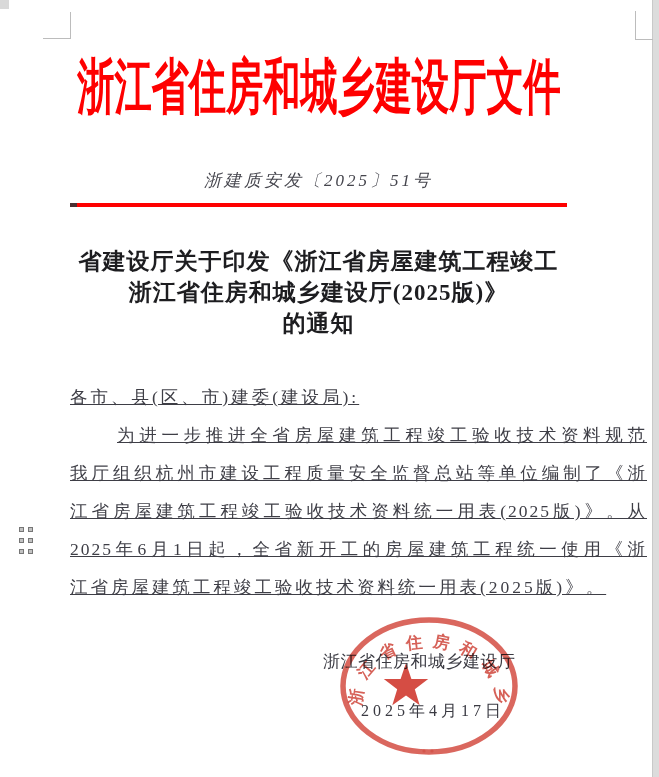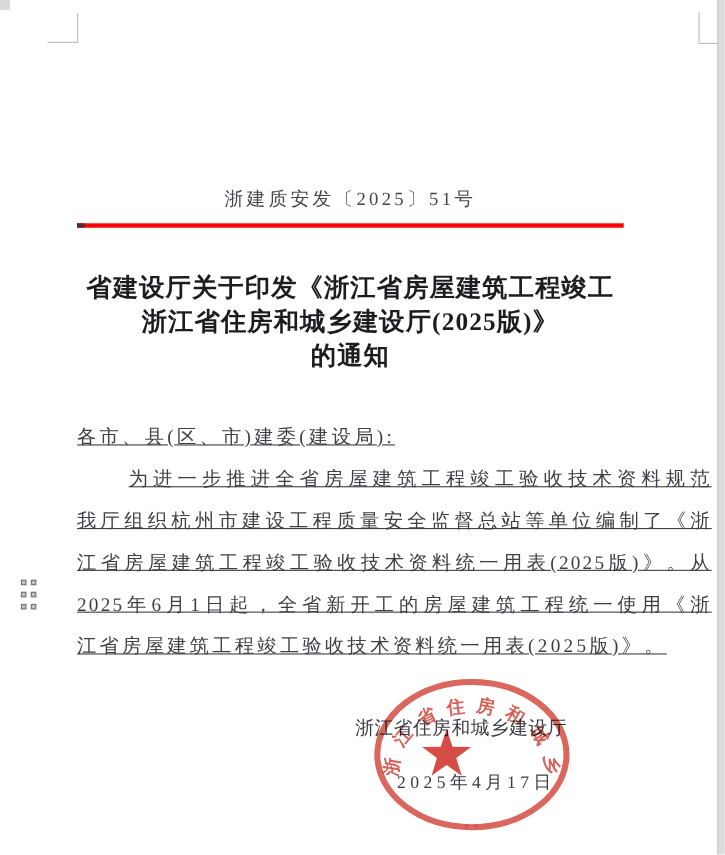--- a/index.html
+++ b/index.html
@@ -25,20 +25,21 @@
   .letterhead span{
     display:inline-block;white-space:nowrap;
     font-size:60px;font-weight:bold;color:#fe0000;line-height:64px;
     transform:scaleX(0.62);transform-origin:center;
     letter-spacing:0px;
   }
   .doc-number{
     position:absolute;left:70px;top:169px;width:497px;
     text-align:center;font-size:17px;line-height:24px;color:#45454d;
     letter-spacing:3px;
+    font-style:italic;
   }
   .red-rule{position:absolute;left:70px;top:203px;width:497px;height:4px;background:#fe0000;}
   .red-rule .tip{position:absolute;left:0;top:0;width:7px;height:4px;background:#4a3032;}
   
   .doc-title{
     position:absolute;left:70px;top:246px;width:497px;
     text-align:center;font-weight:bold;color:#1d1d20;
     font-size:23px;line-height:31px;letter-spacing:1px;
   }
   
@@ -75,20 +76,23 @@
 <div id="stage">
 
   <div class="corner-sq"></div>
   <div class="edge-strip"></div>
 
   <div class="mark mark-tl-v"></div>
   <div class="mark mark-tl-h"></div>
   <div class="mark mark-tr-v"></div>
   <div class="mark mark-tr-h"></div>
 
+  <div class="letterhead">
+    <span>浙江省住房和城乡建设厅文件</span>
+  </div>
 
   <div class="doc-number">浙建质安发〔2025〕51号</div>
 
   <div class="red-rule">
       <span class="tip"></span>
     </div>
 
   <div class="doc-title">
     <div>省建设厅关于印发《浙江省房屋建筑工程竣工</div>
     <div>浙江省住房和城乡建设厅(2025版)》</div>

